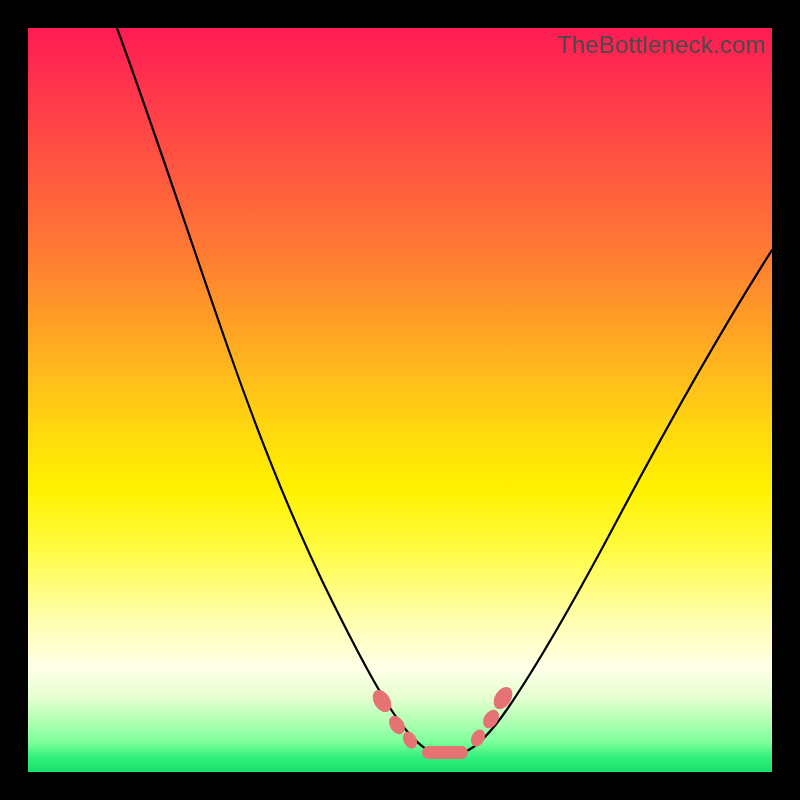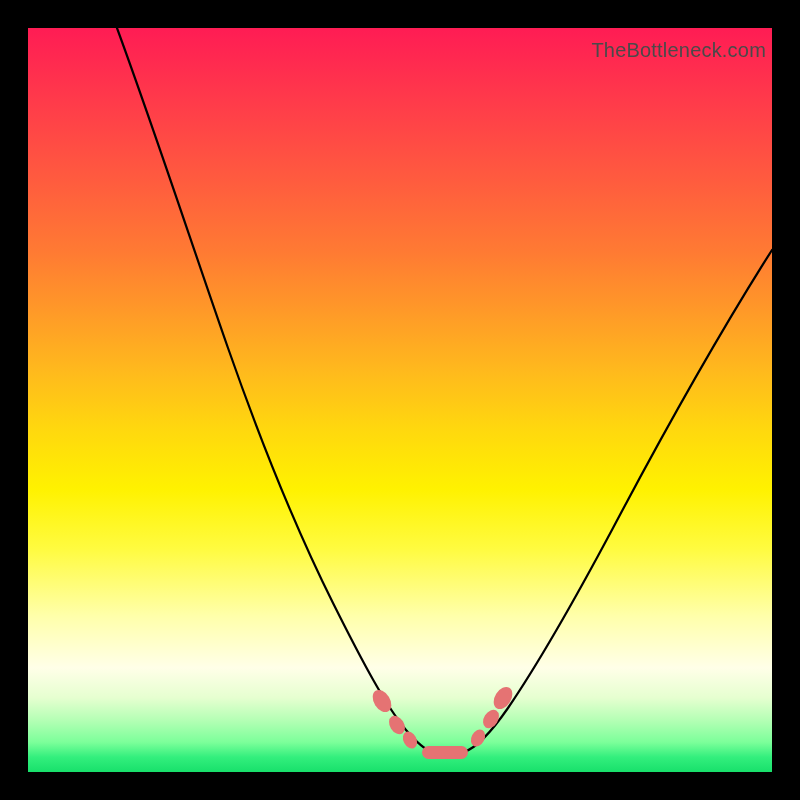--- a/index.html
+++ b/index.html
@@ -38,24 +38,24 @@
       #ffffe8 86%,
       #e6ffd0 90%,
       #b5ffb5 93%,
       #7cff9a 96%,
       #33ef7d 98%,
       #18e06b 100%
     );
   }
   .watermark {
     position: absolute;
-    top: 11px;
+    top: 3px;
     right: 6px;
     color: #4a4a4a;
-    font-size: 20px;
+    font-size: 24px;
     font-weight: 500;
     letter-spacing: 0.2px;
     white-space: nowrap;
     z-index: 5;
   }
   svg.curves {
     position: absolute;
     left: 0;
     top: 0;
     width: 744px;

